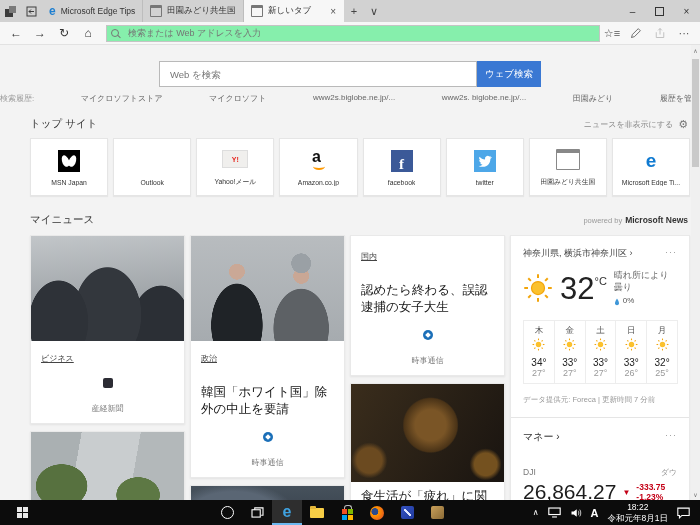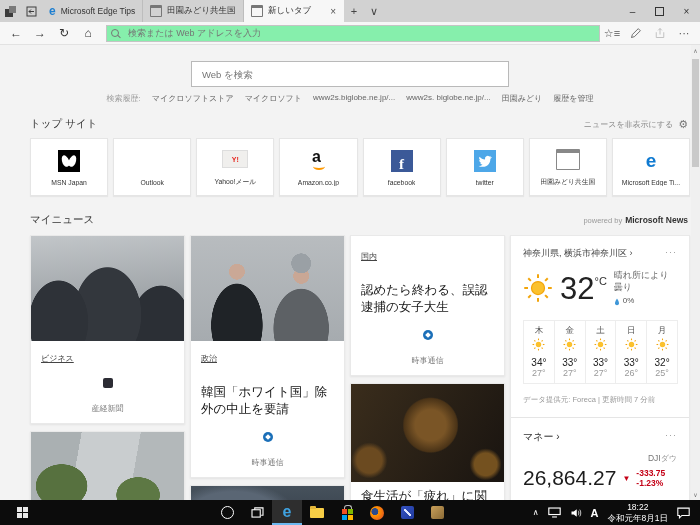--- a/index.html
+++ b/index.html
@@ -29,21 +29,21 @@
   .mag::after{content:"";position:absolute;width:4px;height:1px;background:#777;transform:rotate(45deg);right:-3px;bottom:-1px;}
   .tool-right{margin-left:auto;display:flex;align-items:center;}
   .tool-ic{width:24px;text-align:center;font-size:11px;color:#555;display:flex;justify-content:center;align-items:center;}
 
   
   .content{position:relative;height:455px;background:#f3f3f3;overflow:hidden;}
   .search-wrap{display:flex;justify-content:center;margin-top:16px;}
   .search-box{width:300px;height:24px;border:1px solid #b9b9b9;background:#fff;display:flex;align-items:center;padding:0 8px;}
   .search-box input{border:none;outline:none;font-size:9.5px;color:#888;width:100%;font-family:inherit;background:transparent;}
   .search-btn{width:64px;height:26px;background:#3a78d3;color:#fff;font-size:9.5px;border:none;display:flex;align-items:center;justify-content:center;font-family:inherit;}
-  .history{display:flex;justify-content:center;gap:11px;font-size:8px;color:#666;margin-top:6px;}
+  .history{display:flex;justify-content:space-between;gap:11px;font-size:8px;color:#666;margin-top:6px;}
   .history .h-label{color:#999;}
   .section-head{display:flex;justify-content:space-between;align-items:center;padding:0 12px 0 30px;margin-top:13px;}
   .ts-title{font-size:10.5px;color:#333;}
   .hide-news{display:flex;align-items:center;gap:5px;font-size:8px;color:#888;}
   .gear{font-size:11px;color:#777;line-height:1;}
   .tiles{display:flex;gap:5px;padding:0 10px 0 30px;margin-top:7px;}
   .tile{flex:1;height:56px;background:#fff;border:1px solid #e5e5e5;box-shadow:0 1px 1px rgba(0,0,0,.05);display:flex;flex-direction:column;align-items:center;justify-content:center;gap:6px;overflow:hidden;}
   .tile-label{font-size:6.8px;color:#333;max-width:70px;white-space:nowrap;overflow:hidden;}
   .tile-ico{height:24px;display:flex;align-items:center;justify-content:center;}
   .msn{width:22px;height:22px;background:#000;position:relative;}
@@ -111,21 +111,21 @@
   .w-right{font-size:9px;color:#666;line-height:1.35;width:60px;}
   .w-precip{display:flex;align-items:center;gap:3px;font-size:8px;color:#555;margin-top:3px;}
   .w-days{display:flex;margin-top:13px;}
   .w-day{flex:1;border:1px solid #ededed;margin-right:-1px;text-align:center;padding:4px 0 5px;background:#fff;}
   .w-day .d{font-size:8.5px;color:#555;}
   .w-day .hi{font-size:10px;color:#222;margin-top:2px;}
   .w-day .lo{font-size:9px;color:#999;}
   .w-src{font-size:7.5px;color:#999;margin-top:11px;}
   .divider{border-top:1px solid #e5e5e5;margin:12px -12px;}
   .m-head{display:flex;justify-content:space-between;font-size:10px;color:#333;}
-  .m-row{display:flex;justify-content:flex-end;align-items:baseline;font-size:8.5px;color:#777;margin-top:9px;}
+  .m-row{display:flex;justify-content:space-between;align-items:baseline;font-size:8.5px;color:#777;margin-top:23px;}
   .m-row .r{color:#999;font-size:8px;}
   .m-val{display:flex;align-items:center;gap:6px;font-size:21px;color:#1c1c1c;margin-top:2px;}
   .m-chg{font-size:8.5px;color:#c40016;font-weight:bold;}
   .tri{color:#c40016;font-size:8px;}
 
   .feedback{position:absolute;right:14px;bottom:2px;height:18px;background:#565656;color:#fff;font-size:9px;display:flex;align-items:center;gap:6px;padding:0 10px;}
   .fb-ic{width:7px;height:6px;background:#fff;border-radius:1px;}
   .scroll{position:absolute;right:0;top:0;width:9px;height:455px;background:#f0f0f0;}
   .scroll .arr{position:absolute;left:0;width:9px;text-align:center;font-size:6px;color:#777;}
   .scroll .thumb{position:absolute;top:14px;right:1px;width:7px;height:108px;background:#c9c9c9;}
@@ -220,20 +220,21 @@
       <span class="tool-ic">···</span>
     </div>
   </div>
 
   <div class="content">
 
     <div class="search-wrap">
       <div class="search-box">
         <input placeholder="Web を検索" style="">
       </div>
+      <button class="search-btn">ウェブ検索</button>
     </div>
 
     <div class="history">
       <span class="h-label">検索履歴:</span>
       <span>マイクロソフトストア</span>
       <span>マイクロソフト</span>
       <span>www2s.biglobe.ne.jp/...</span>
       <span>www2s. biglobe.ne.jp/...</span>
       <span>田園みどり</span>
       <span>履歴を管理</span>

